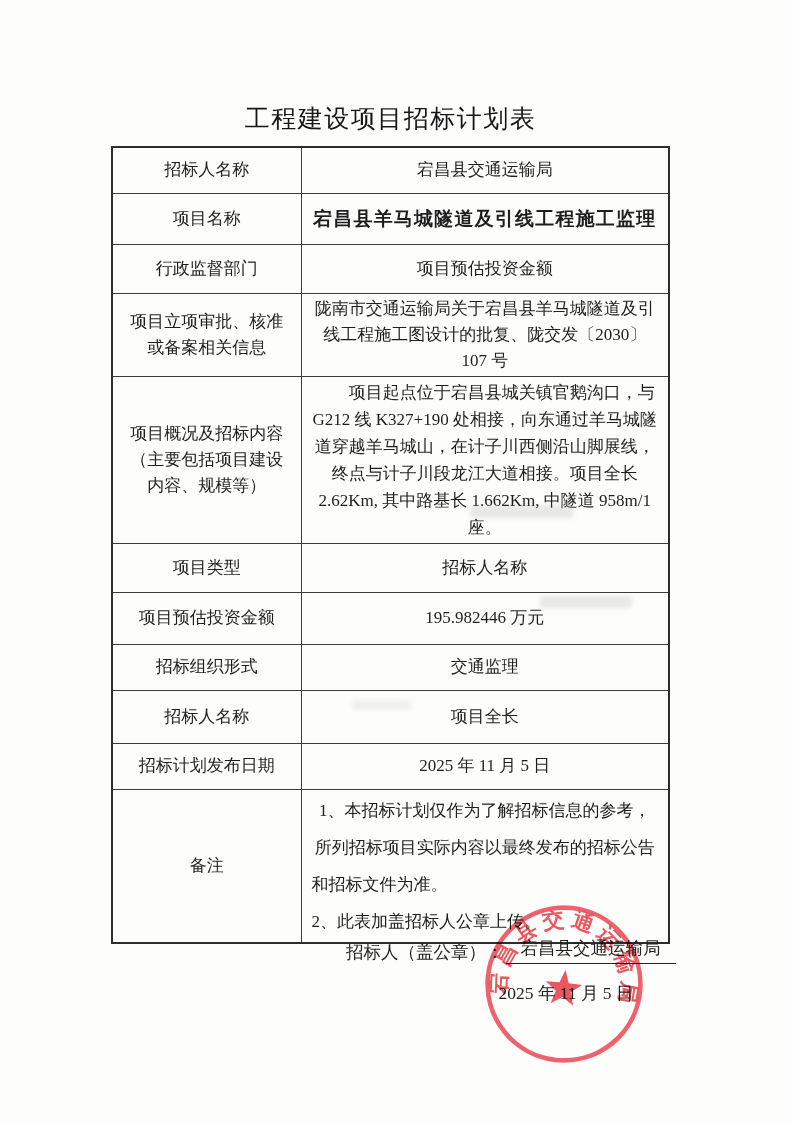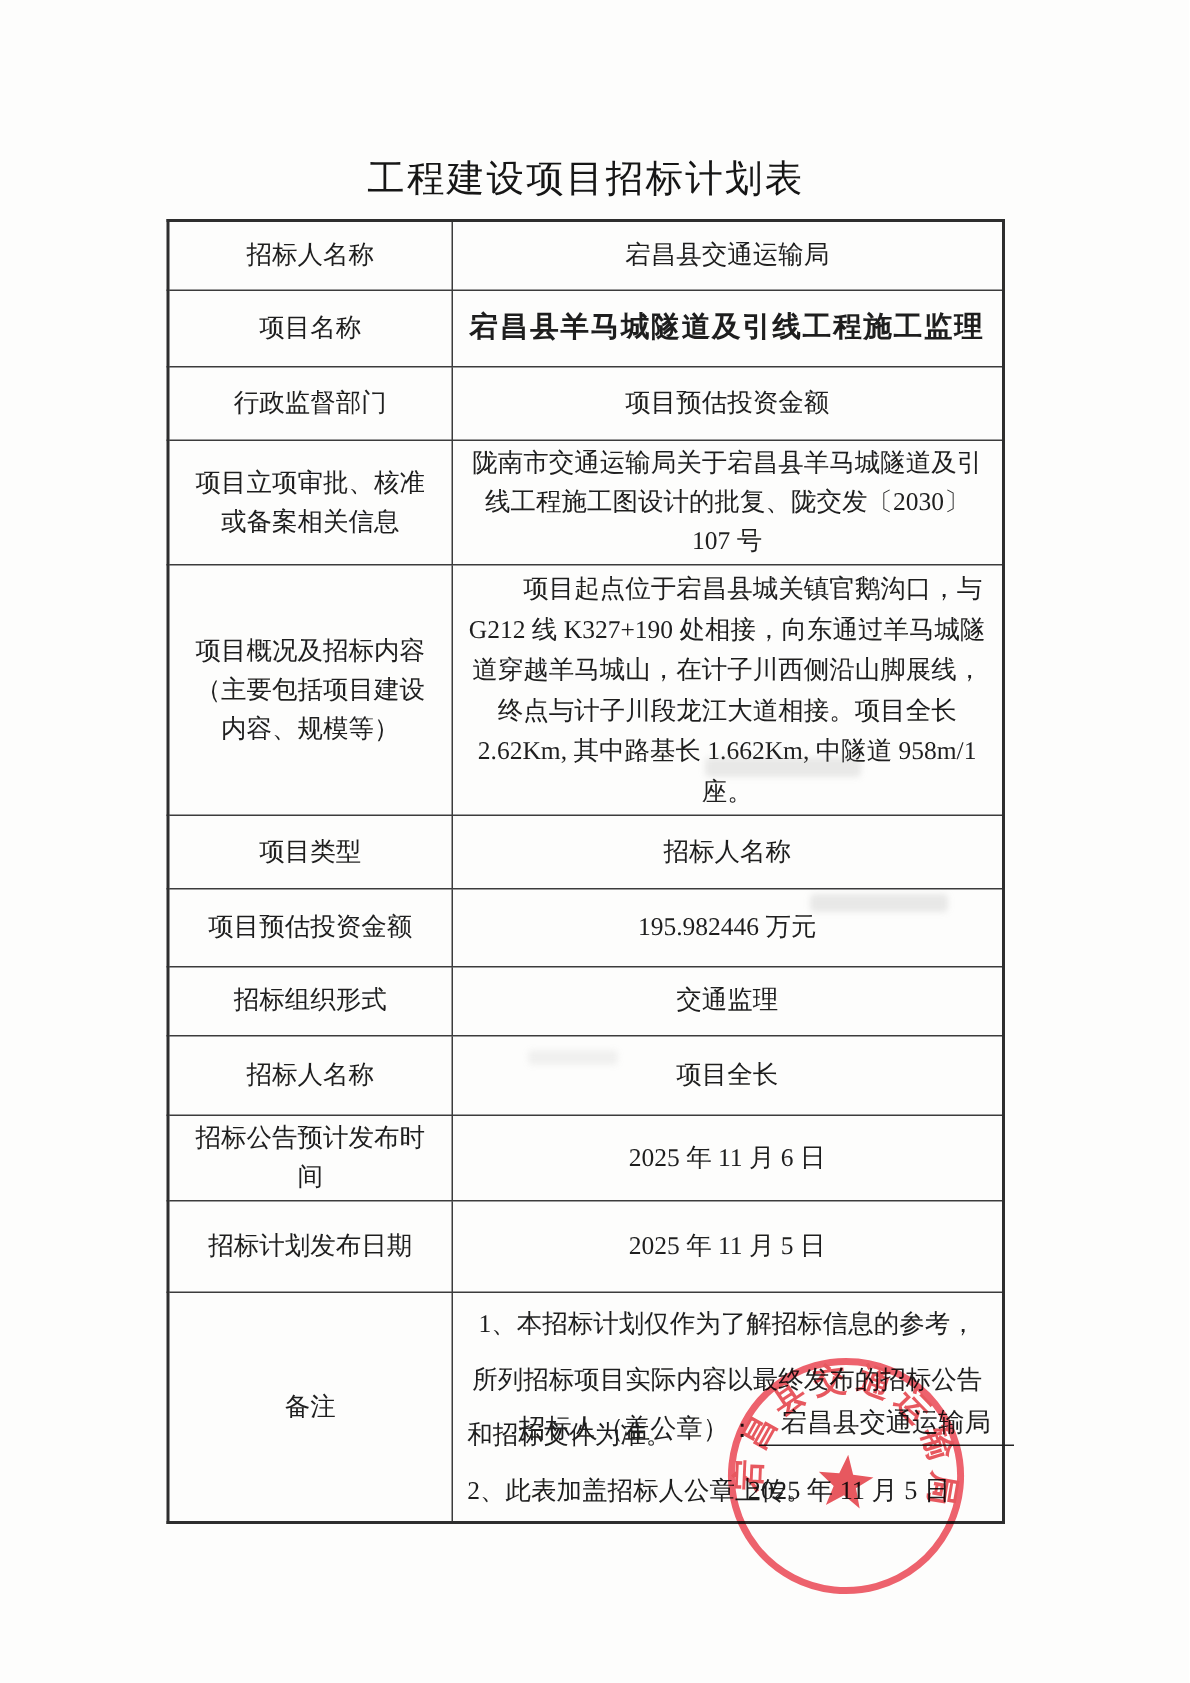--- a/index.html
+++ b/index.html
@@ -126,24 +126,20 @@
       </tr>
       <tr>
         <td class="cl">招标组织形式</td>
         <td class="cv">交通监理</td>
       </tr>
       <tr>
         <td class="cl">招标人名称</td>
         <td class="cv">项目全长</td>
       </tr>
       <tr>
-        <td class="cl">招标公告预计发布时间</td>
-        <td class="cv">2025 年 11 月 6 日</td>
-      </tr>
-      <tr>
         <td class="cl">招标计划发布日期</td>
         <td class="cv">2025 年 11 月 5 日</td>
       </tr>
       <tr>
         <td class="cl">备注</td>
         <td class="cv remark">1、本招标计划仅作为了解招标信息的参考，所列招标项目实际内容以最终发布的招标公告和招标文件为准。
 2、此表加盖招标人公章上传。</td>
       </tr>
     </tbody>
   </table>

